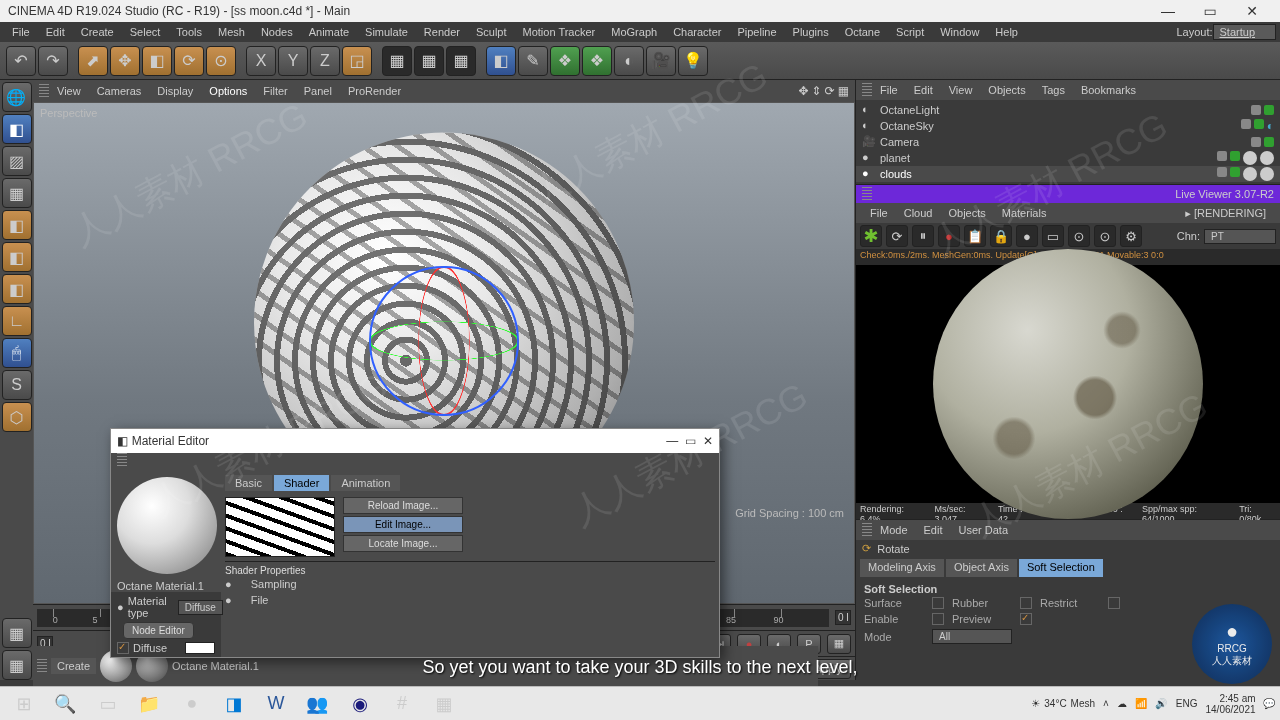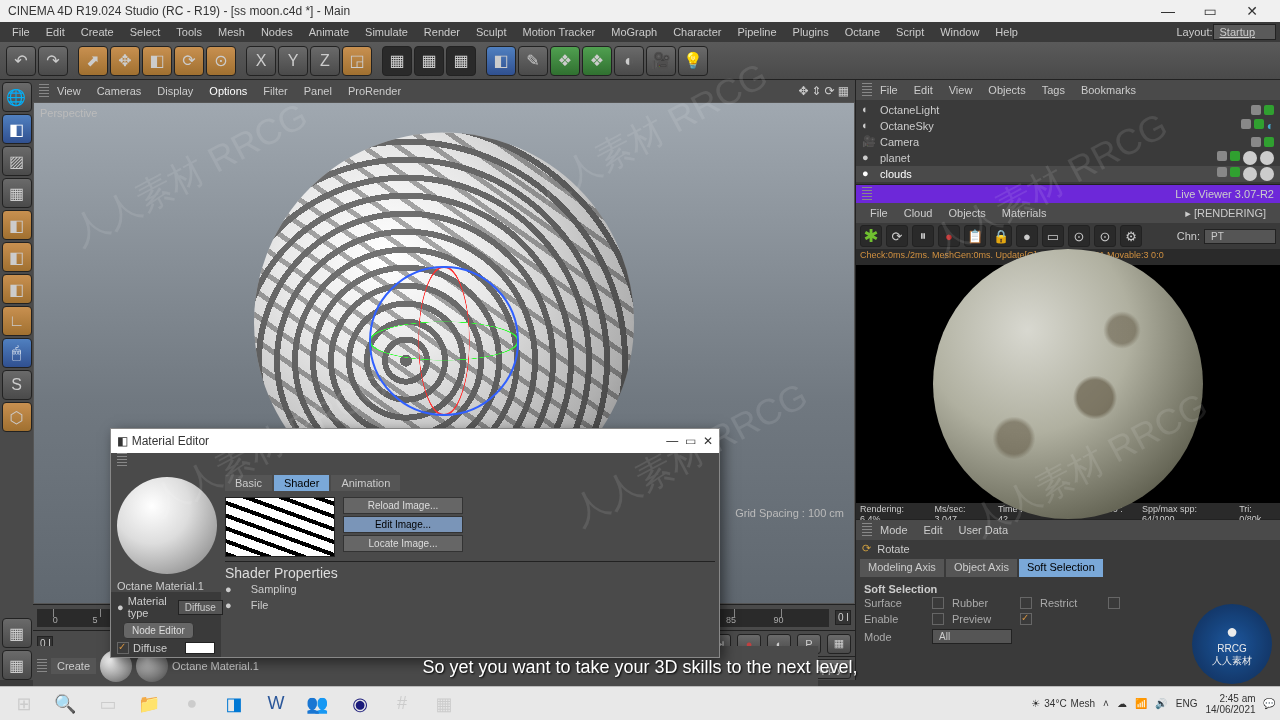--- a/index.html
+++ b/index.html
@@ -109,21 +109,21 @@
 .me-btn { background:#666; color:#ddd; border:1px solid #333; border-radius:4px; padding:2px 8px; font-size:10px; margin:2px 6px; }
 .me-right { flex:1; padding:4px; }
 .me-tabs { display:flex; gap:2px; }
 .me-tab { padding:2px 10px; background:#555; font-size:11px; color:#ccc; }
 .me-tab.active { background:#7aa8d8; color:#000; }
 .me-shader-row { display:flex; gap:8px; margin-top:6px; }
 .me-shader-img { width:110px; height:60px; background: repeating-linear-gradient(20deg,#000 0 4px,#fff 4px 12px); border:1px solid #222; }
 .me-ctx { display:flex; flex-direction:column; gap:2px; }
 .me-ctx-btn { background:#666; color:#ddd; border:1px solid #333; padding:2px 10px; font-size:10px; width:120px; }
 .me-ctx-btn.hl { background:#7a95b8; color:#000; }
-.me-section { margin-top:4px; font-size:14px; color:#ddd; border-top:1px solid #222; padding-top:3px; }
+.me-section { margin-top:4px; font-size:10px; color:#ddd; border-top:1px solid #222; padding-top:3px; }
 
 
 .matbrowser { position:absolute; left:33px; bottom:34px; width:785px; height:40px; background:#4a4a4a; display:flex; align-items:center; gap:4px; padding:0 4px; font-size:11px; }
 .mb-tab { padding:2px 6px; background:#555; }
 .mb-thumb { width:32px; height:32px; border-radius:50%; background: radial-gradient(circle at 35% 30%, #fff,#aaa,#555); }
 .mb-thumb + .mb-thumb { background: radial-gradient(circle at 35% 30%, #ccc,#888,#444); }
 
 
 .subtitle { position:absolute; bottom:42px; left:50%; transform:translateX(-50%); text-align:center; font-size:18px; color:#fff; text-shadow:1px 1px 2px #000; }
 

